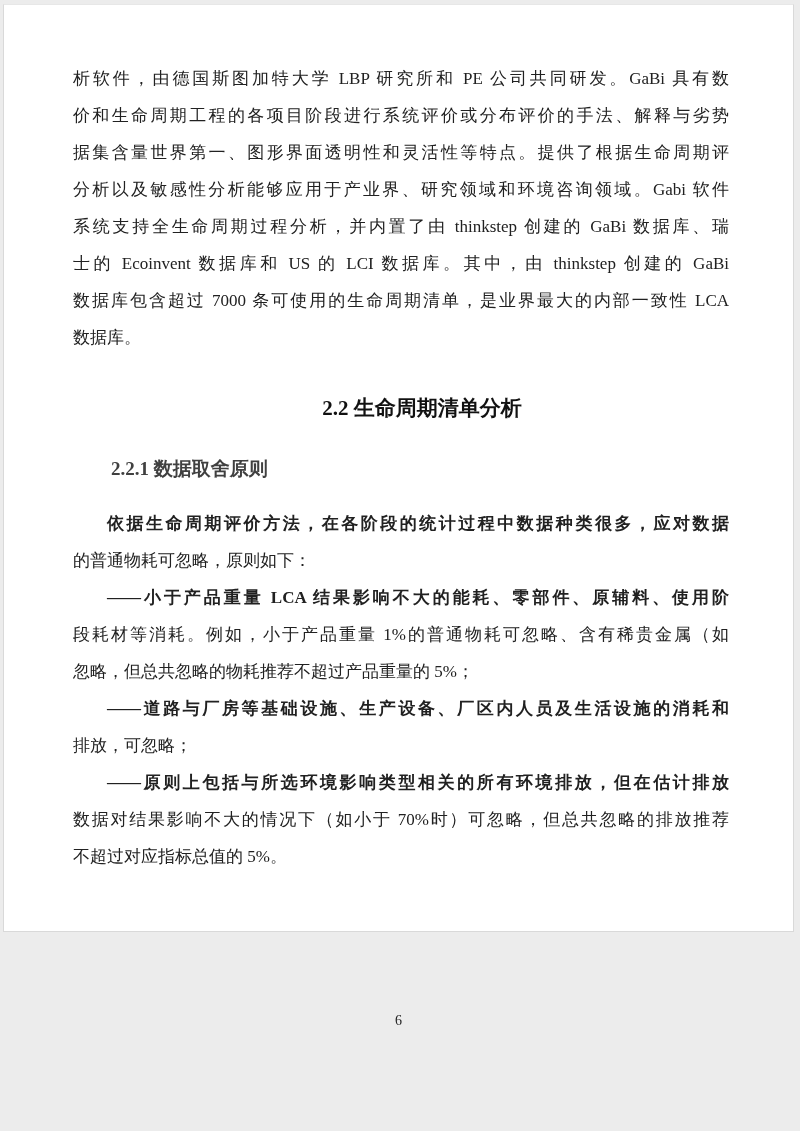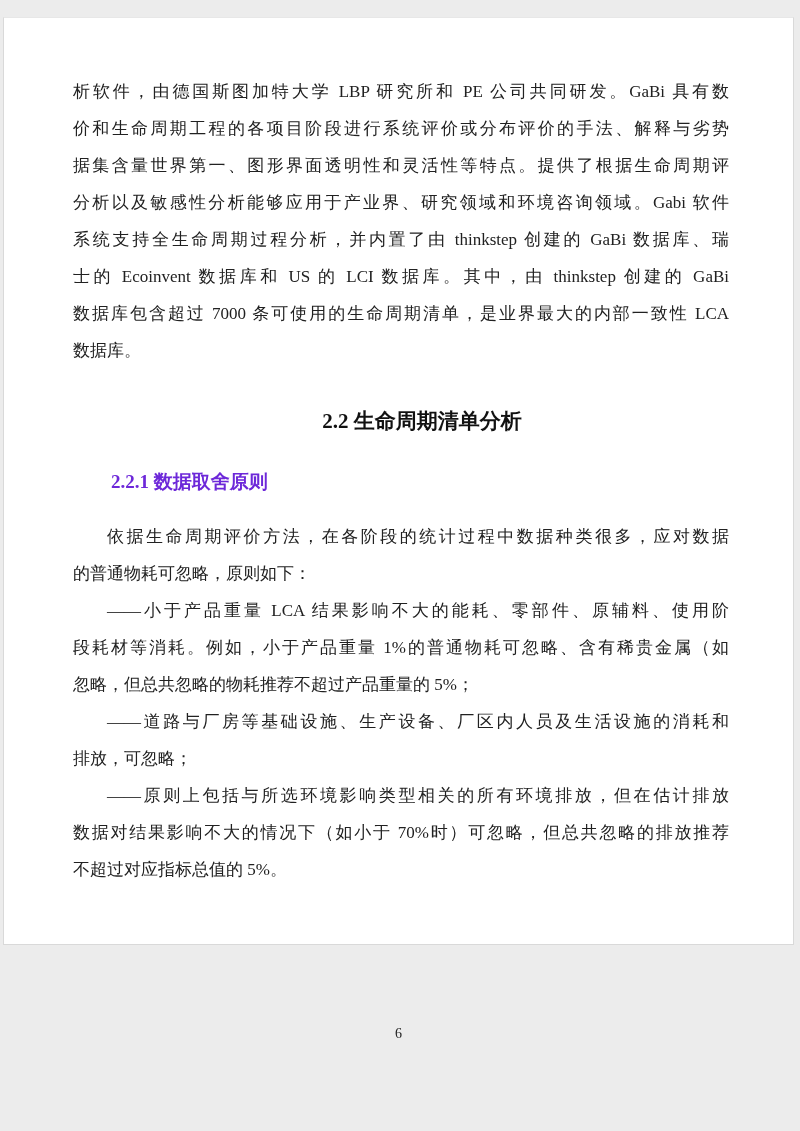--- a/index.html
+++ b/index.html
@@ -10,21 +10,21 @@
     width: 800px;
     height: 1131px;
     background: #ececec;
     font-family: "Liberation Serif", "DejaVu Serif", serif;
     position: relative;
     overflow: hidden;
   }
   .page {
     position: absolute;
     left: 3px;
-    top: 17px;
+    top: 4px;
     width: 791px;
     height: 928px;
     background: #ffffff;
     border: 1px solid #d9d9d9;
     border-top: 1px solid #e7e7e7;
     box-sizing: border-box;
   }
   .content {
     position: absolute;
     left: 69px;
@@ -42,34 +42,35 @@
     text-align: justify;
     text-align-last: justify;
     white-space: nowrap;
   }
   .line.last {
     text-align-last: left;
     white-space: normal;
   }
   .line.indent {
     text-indent: 34px;
+    font-weight: bold;
   }
   .h2 {
     font-size: 21px;
     font-weight: bold;
     color: #111111;
     line-height: 30px;
     margin-top: 37px;
     text-indent: 42px;
     text-align: center;
   }
   .h3 {
     font-size: 19px;
     font-weight: bold;
-    color: #6d28d9;
+    color: #404040;
     line-height: 28px;
     margin-top: 32px;
     text-indent: 38px;
   }
   .h3 + .para {
     margin-top: 22px;
   }
   .footer {
     margin-top: 48px;
     text-align: center;

